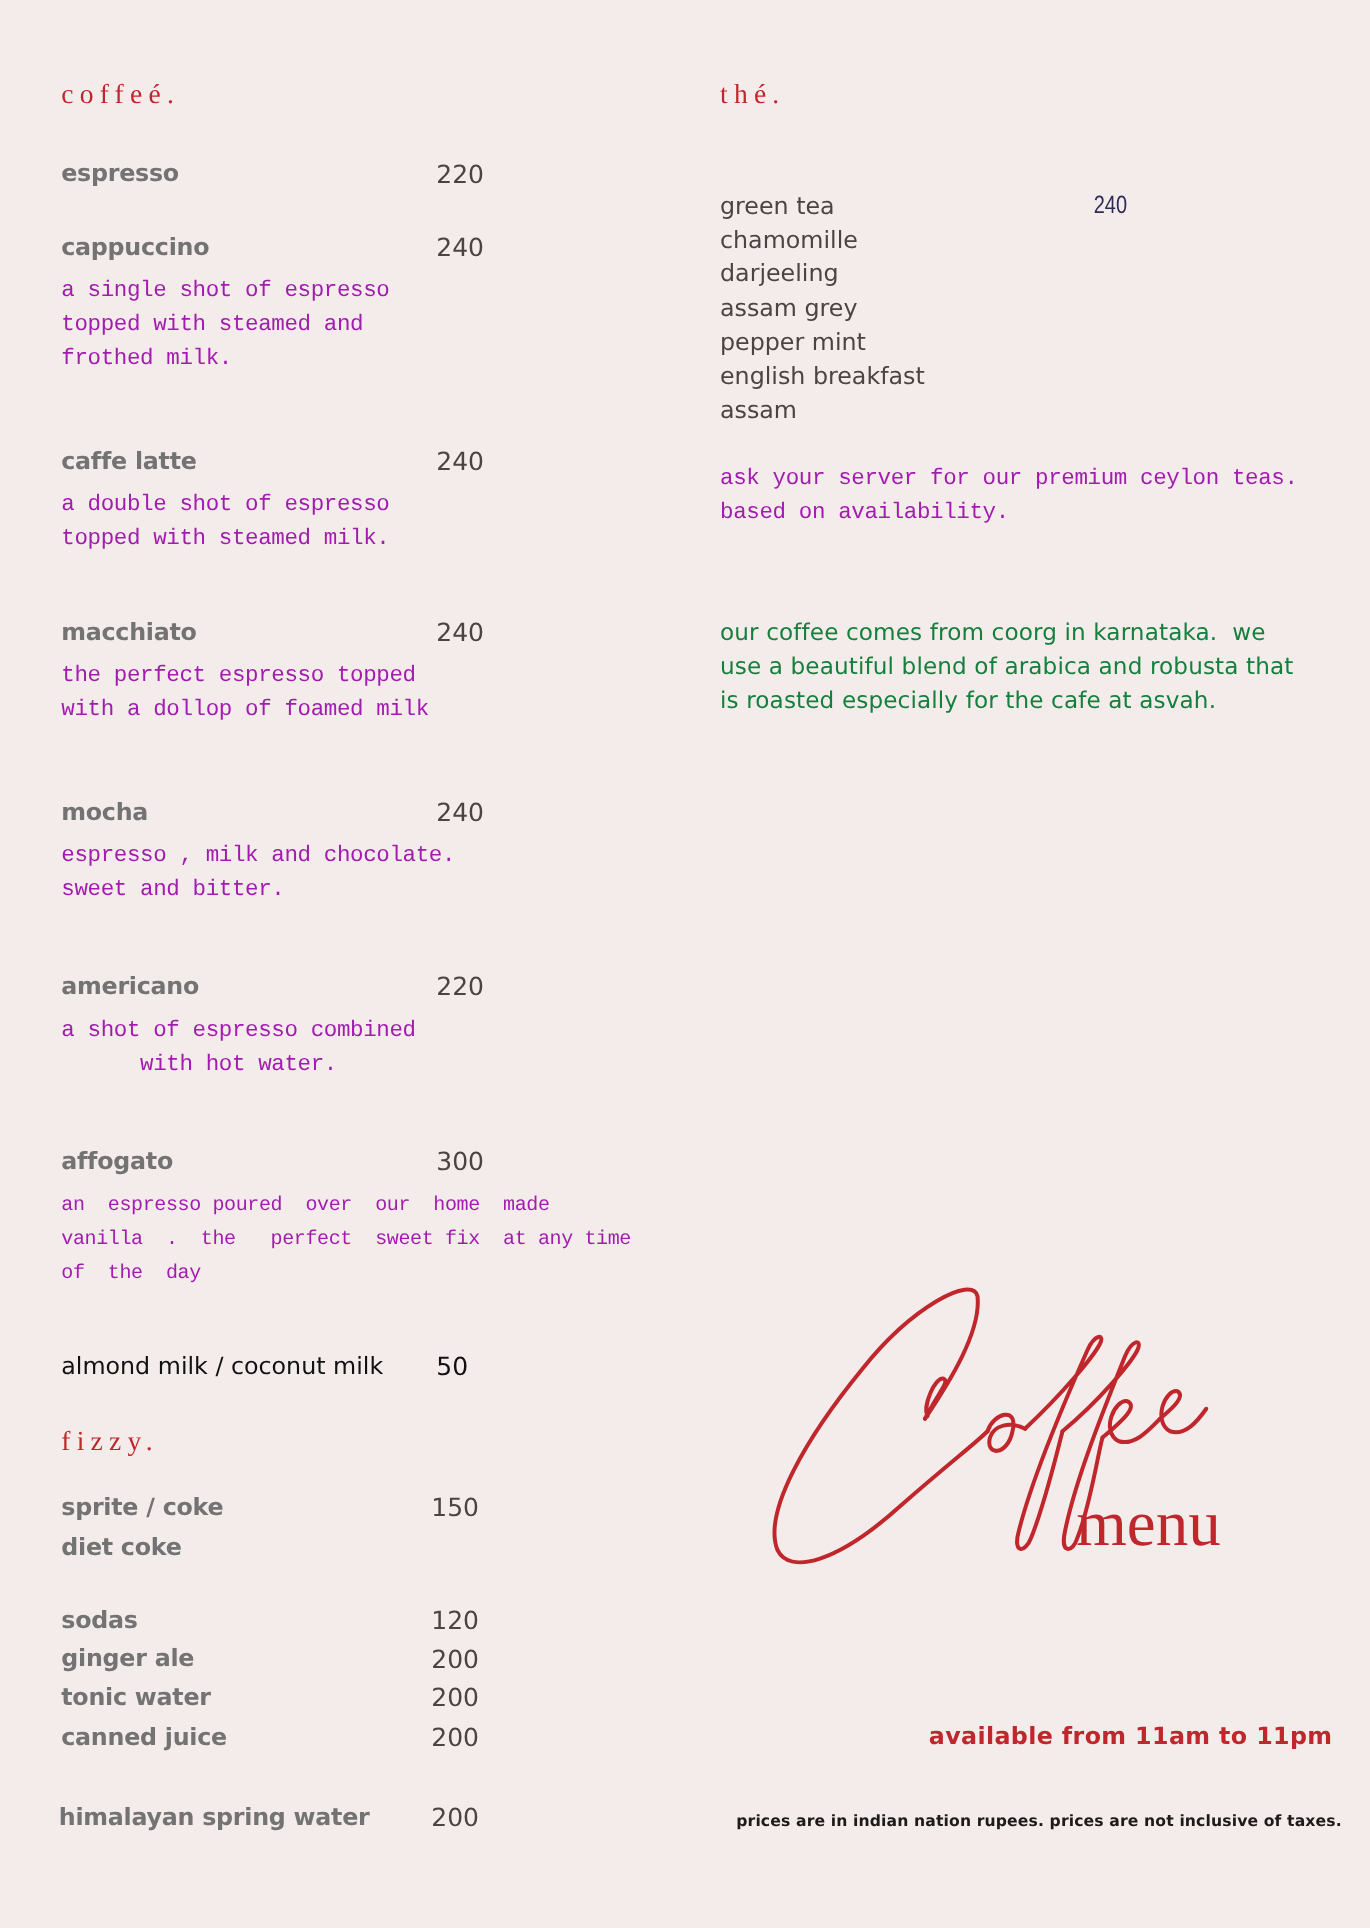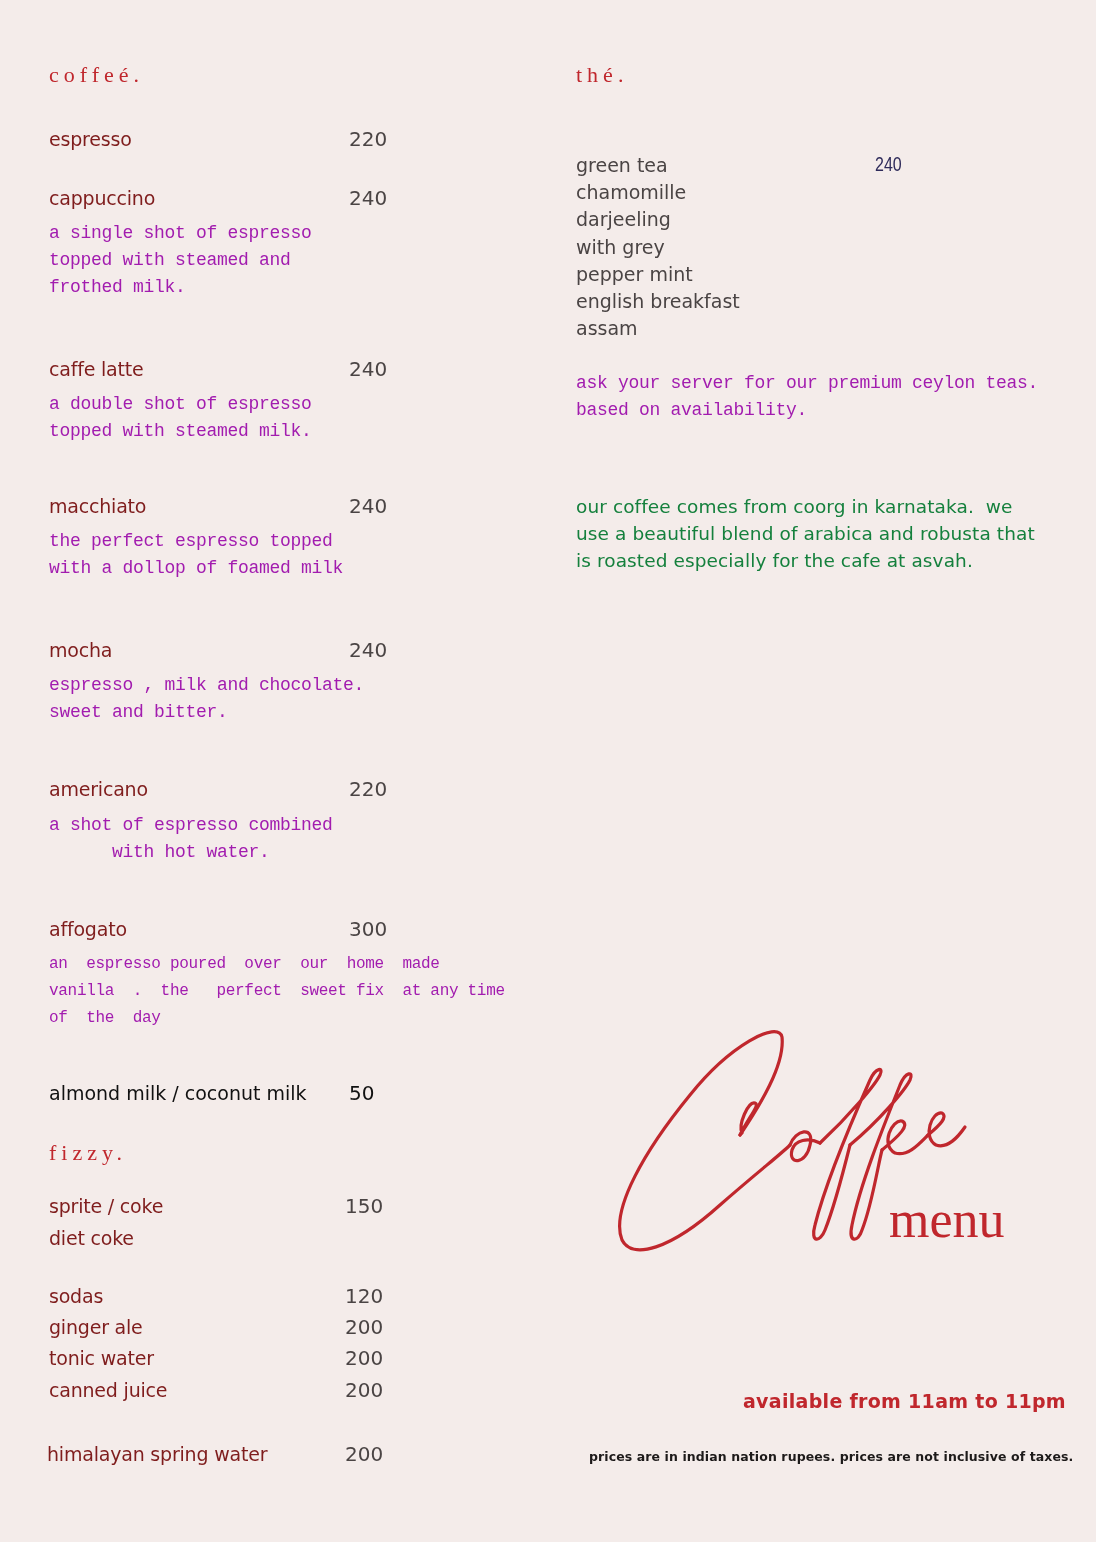--- a/index.html
+++ b/index.html
@@ -15,22 +15,23 @@
     .section-title {
       font-family: "Liberation Serif", serif;
       color: #c0272d;
       font-size: 22px;
       letter-spacing: 5px;
       margin: 0;
       font-weight: normal;
     }
     .item-name {
       font-size: 19px;
-      color: #7f1d1d;
+      color: #737373;
       letter-spacing: -0.2px;
+      font-weight: bold;
     }
     .price {
       font-size: 20px;
       color: #4a4444;
     }
     .desc {
       font-size: 18px;
       line-height: 27px;
       color: #a21caf;
       font-family: Liberation Mono, monospace;
@@ -50,21 +51,21 @@
       color: #15803d;
       font-size: 18.5px;
       line-height: 27px;
       letter-spacing: 0.1px;
     }
     .menu-word {
       font-family: "Liberation Serif", serif;
       color: #c0272d;
       font-size: 52px;
     }
-    .avail { color: #c0272d; font-size: 19px; font-weight: bold; letter-spacing: 0.3px; margin-top: 12px; }
+    .avail { color: #c0272d; font-size: 19px; font-weight: bold; letter-spacing: 0.3px; }
     .disclaimer { color: #1d1a1a; font-size: 12.5px; font-weight: bold; letter-spacing: 0.1px; }
     .addon { color: #111; font-size: 19px; }
   </style>
 </head>
 <body>
 
 <h2 class="abs section-title" style="left:49px; top:62px;">coffeé.</h2>
 
 <div>
   <span class="abs item-name" style="left:49px; top:128px;">espresso</span>
@@ -149,21 +150,21 @@
   <span class="abs item-name" style="left:47px; top:1443px;">himalayan spring water</span>
   <span class="abs price" style="left:345px; top:1442px;">200</span>
 </div>
 
 <h2 class="abs section-title" style="left:576px; top:62px;">thé.</h2>
 
 <div class="abs tea-list" style="left:576px; top:152px;">
   <div>green tea</div>
   <div>chamomille</div>
   <div>darjeeling</div>
-  <div>with grey</div>
+  <div>assam grey</div>
   <div>pepper mint</div>
   <div>english breakfast</div>
   <div>assam</div>
 </div>
 <span class="abs tea-price" style="left:875px; top:153px;">240</span>
 
 <div class="abs desc" style="left:576px; top:370px; font-size:18px;">ask your server for our premium ceylon teas.
 based on availability.</div>
 
 <div class="abs red-note" style="left:576px; top:493px; white-space:pre;">our coffee comes from coorg in karnataka.  we
@@ -180,19 +181,19 @@
       <path d="M180 120 C185 105 205 100 200 120 C196 140 178 140 182 125 C185 115 198 112 210 118"></path>
 
       <path d="M210 118 C240 90 265 60 270 50 C274 42 266 42 260 55 C240 100 215 160 205 200 C200 218 210 218 215 205 C225 180 235 140 240 120"></path>
 
       <path d="M240 120 C270 95 295 65 300 55 C304 46 296 46 290 60 C272 105 250 160 242 200 C238 218 248 218 252 205 C262 180 268 140 272 125"></path>
 
       <path d="M272 125 C290 110 300 100 292 96 C282 94 270 120 285 128 C298 132 310 118 318 110"></path>
       <path d="M318 110 C330 100 338 92 332 88 C322 86 312 112 326 120 C338 124 348 112 355 102"></path>
     </g>
   </svg>
-  <span class="abs menu-word" style="left:279px; top:165px;">menu</span>
+  <span class="abs menu-word" style="left:251px; top:165px;">menu</span>
   
 </div>
 
 <div class="abs avail" style="left:743px; top:1378px;">available from 11am to 11pm</div>
 
 <div class="abs disclaimer" style="left:589px; top:1449px;">prices are in indian nation rupees. prices are not inclusive of taxes.</div>
 
 </body></html>

